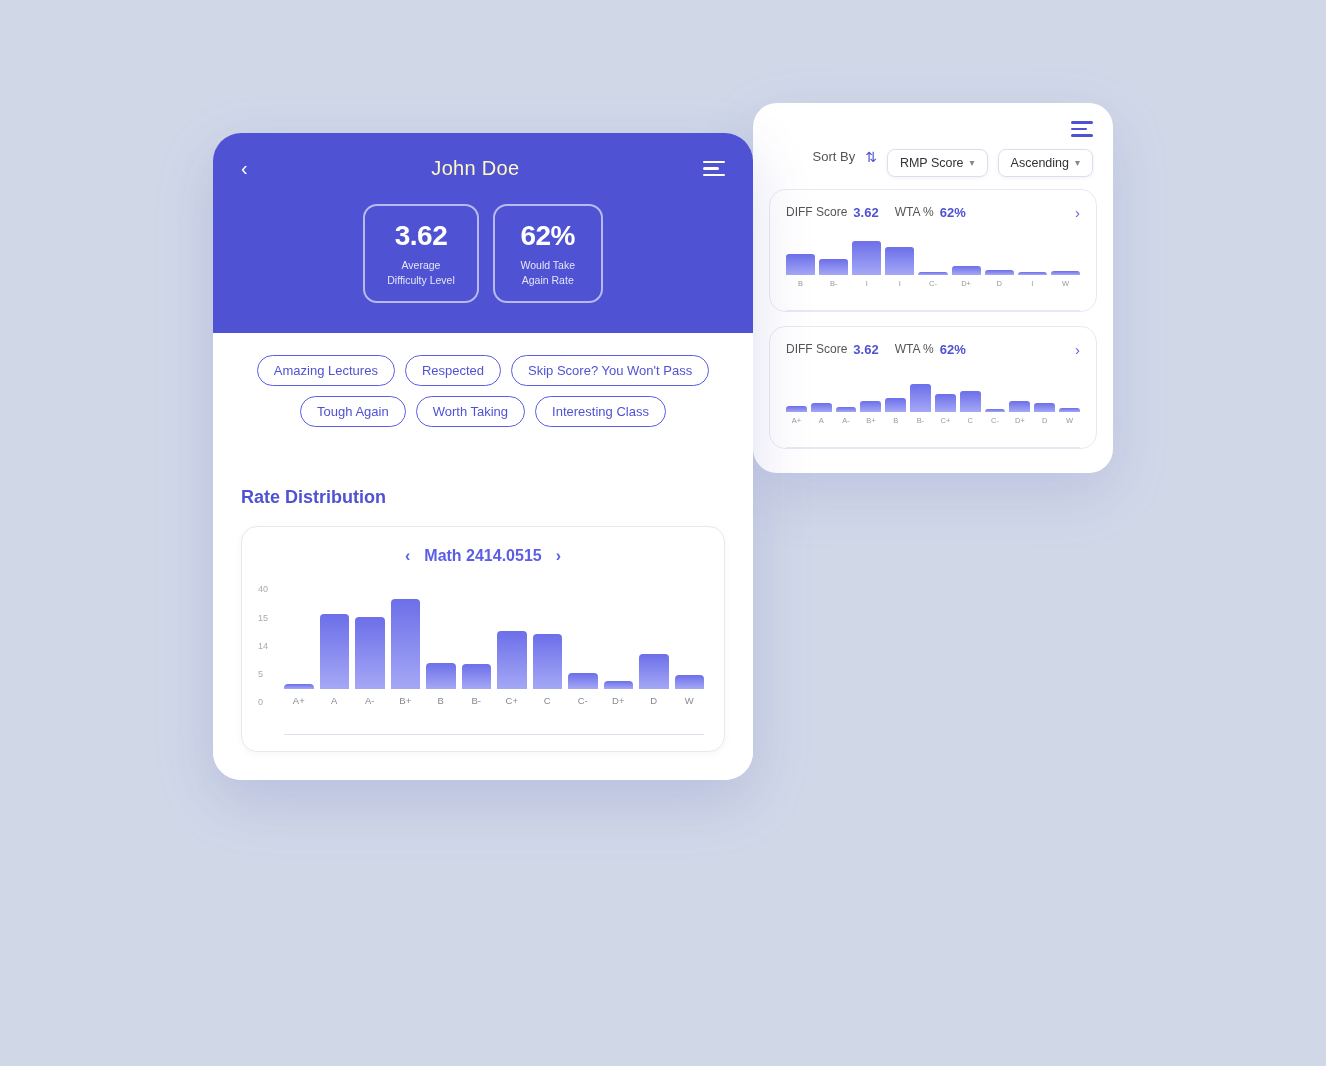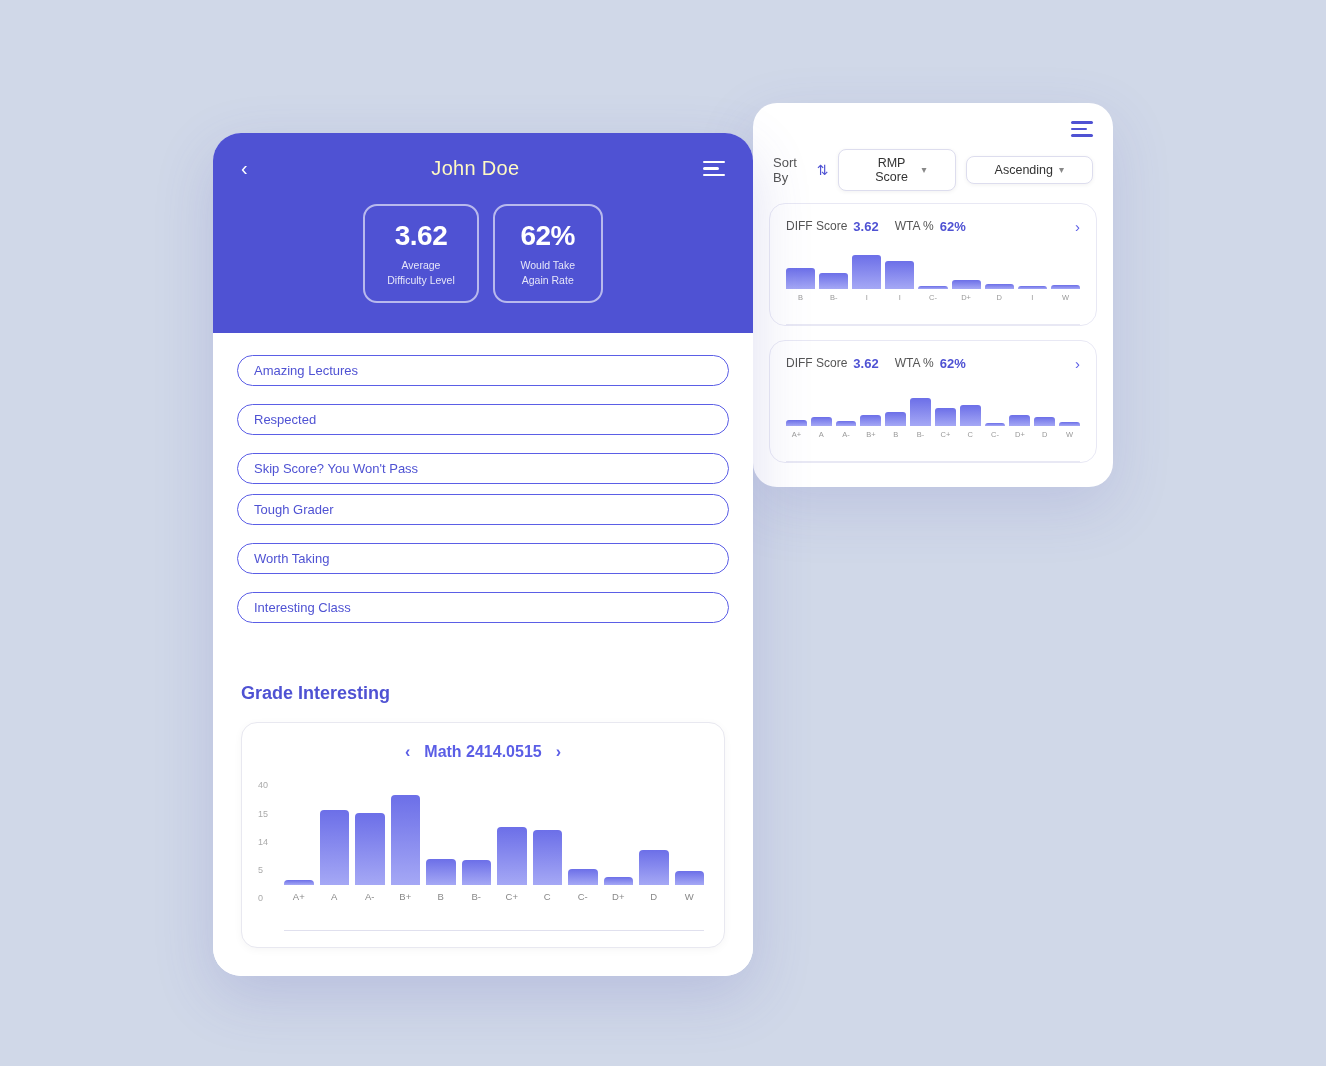--- a/index.html
+++ b/index.html
@@ -108,25 +108,24 @@
     }
 
     .tags-section {
       background: white;
       border-radius: 0 0 28px 28px;
       padding: 22px 24px 26px;
     }
 
     .tags-row {
       display: flex;
-      gap: 18px;
+      gap: 10px;
       justify-content: center;
       margin-bottom: 10px;
       flex-wrap: wrap;
-      flex-direction: column;
     }
 
     .tag-pill {
       border: 1.5px solid #5b5ee6;
       color: #4f52d3;
       border-radius: 50px;
       padding: 7px 16px;
       font-size: 13px;
       font-weight: 500;
       cursor: pointer;
@@ -255,42 +254,41 @@
       height: 2.5px;
       background: #4f52d3;
       border-radius: 2px;
     }
     .right-menu-icon span:first-child { width: 22px; }
     .right-menu-icon span:nth-child(2) { width: 16px; }
     .right-menu-icon span:last-child { width: 22px; }
 
     .sort-row {
       display: flex;
-      align-items: center;
       justify-content: flex-end;
       gap: 10px;
       padding: 4px 20px 12px;
     }
 
     .sort-label {
       font-size: 13px;
       color: #555;
       font-weight: 500;
     }
 
     .sort-icon {
       color: #4f52d3;
       font-size: 14px;
     }
 
     .dropdown-btn {
       background: white;
       border: 1px solid #dde;
       border-radius: 8px;
-      padding: 6px 28px;
+      padding: 6px 12px;
       font-size: 12.5px;
       color: #333;
       cursor: pointer;
       display: flex;
       align-items: center;
       gap: 6px;
       box-shadow: 0 1px 4px rgba(0,0,0,0.06);
     }
 
     .dropdown-arrow { color: #888; font-size: 10px; }
@@ -399,28 +397,28 @@
       </div>
     </div>
 
     <div class="tags-section">
       <div class="tags-row">
         <span class="tag-pill">Amazing Lectures</span>
         <span class="tag-pill">Respected</span>
         <span class="tag-pill">Skip Score? You Won't Pass</span>
       </div>
       <div class="tags-row">
-        <span class="tag-pill">Tough Grader</span>
+        <span class="tag-pill">Tough Again</span>
         <span class="tag-pill">Worth Taking</span>
         <span class="tag-pill">Interesting Class</span>
       </div>
     </div>
 
     <div class="grade-section">
-      <div class="grade-title">Grade Interesting</div>
+      <div class="grade-title">Rate Distribution</div>
       <div class="chart-card">
         <div class="chart-nav">
           <span class="chart-nav-arrow">‹</span>
           <span class="chart-course-name">Math 2414.0515</span>
           <span class="chart-nav-arrow">›</span>
         </div>
         <div style="position:relative; padding-left: 22px;">
           <div class="y-axis">
             <span class="y-label">40</span>
             <span class="y-label">15</span>

